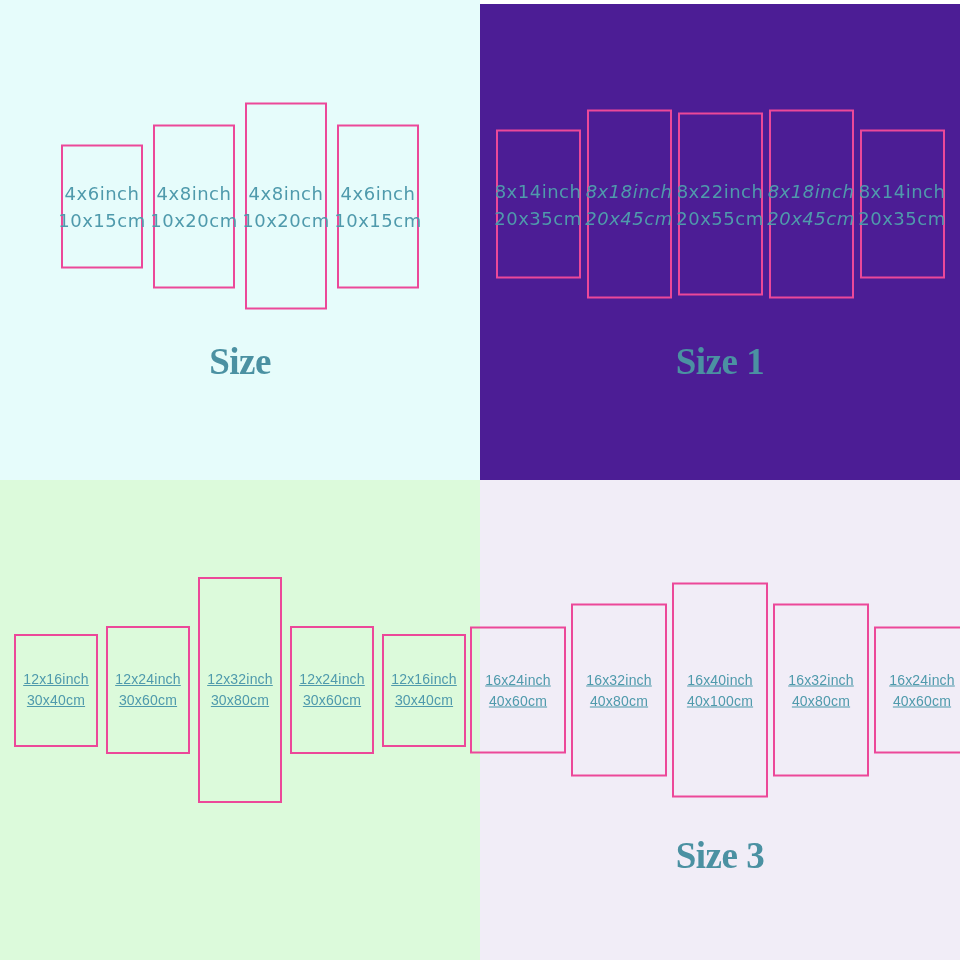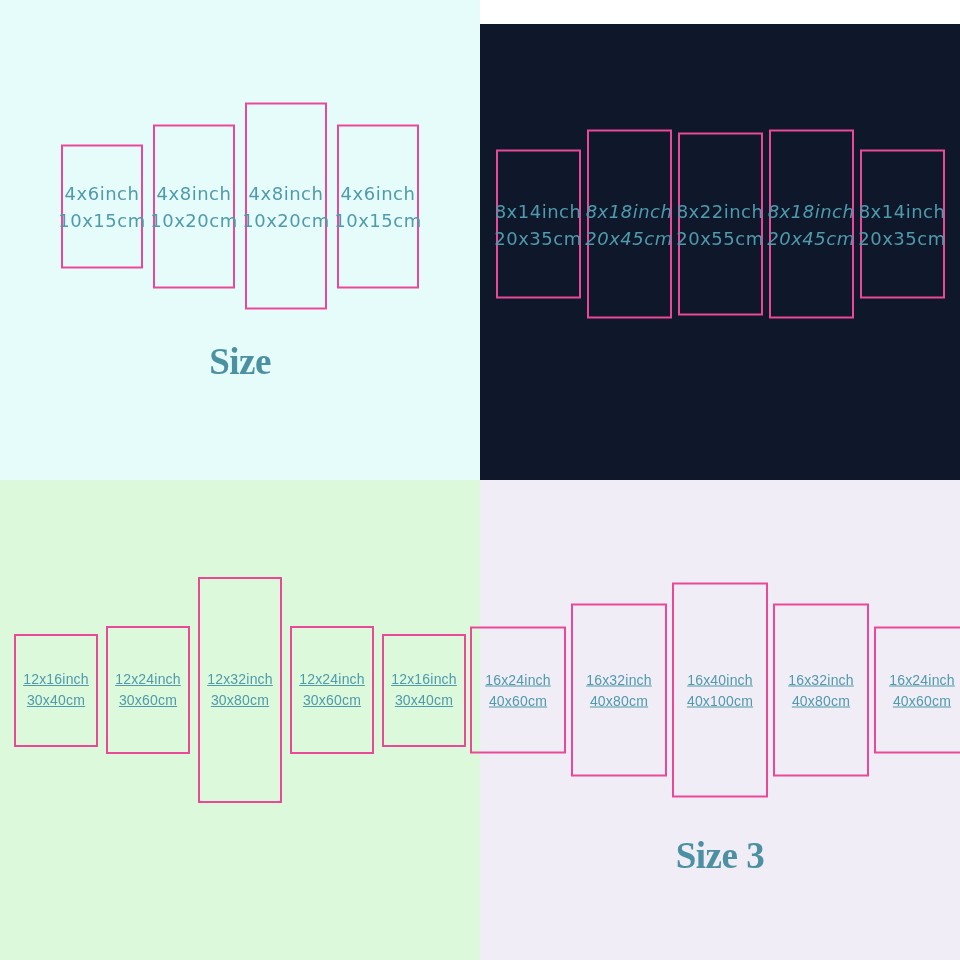--- a/index.html
+++ b/index.html
@@ -6,21 +6,21 @@
   .canvas {
     width:960px; height:960px;
     display:grid;
     grid-template-columns:480px 480px;
     grid-template-rows:480px 480px;
     font-family:"Liberation Sans", sans-serif;
     overflow:hidden;
   }
   .quadrant { position:relative; }
   .q0 { background:#e6fcfb; }
-  .q1 { background:#0f172a;margin-top:20px; }
+  .q1 { background:#4c1d95; }
   .q2 { background:#dcfadb; }
   .q3 { background:#f1edf7; }
   
   .q1::before { content:""; position:absolute; left:0; right:0; top:0; height:4px; background:#ffffff; }
 
   .panels {
     position:absolute; left:0; right:0;
     display:flex; justify-content:center; align-items:center;
   }
   .q0 .panels { top:206px; transform:translateY(-50%); gap:10px; }
@@ -153,20 +153,21 @@
           <span>20x45cm</span>
         </div>
       </div>
       <div class="panel">
         <div class="panel-label">
           <span>8x14inch</span>
           <span>20x35cm</span>
         </div>
       </div>
     </div>
+    <h2 class="title">Size 1</h2>
   </section>
 
   <section class="quadrant q2">
     <div class="panels">
       <div class="panel">
         <div class="panel-label">
           <span>12x16inch</span>
           <span>30x40cm</span>
         </div>
       </div>

